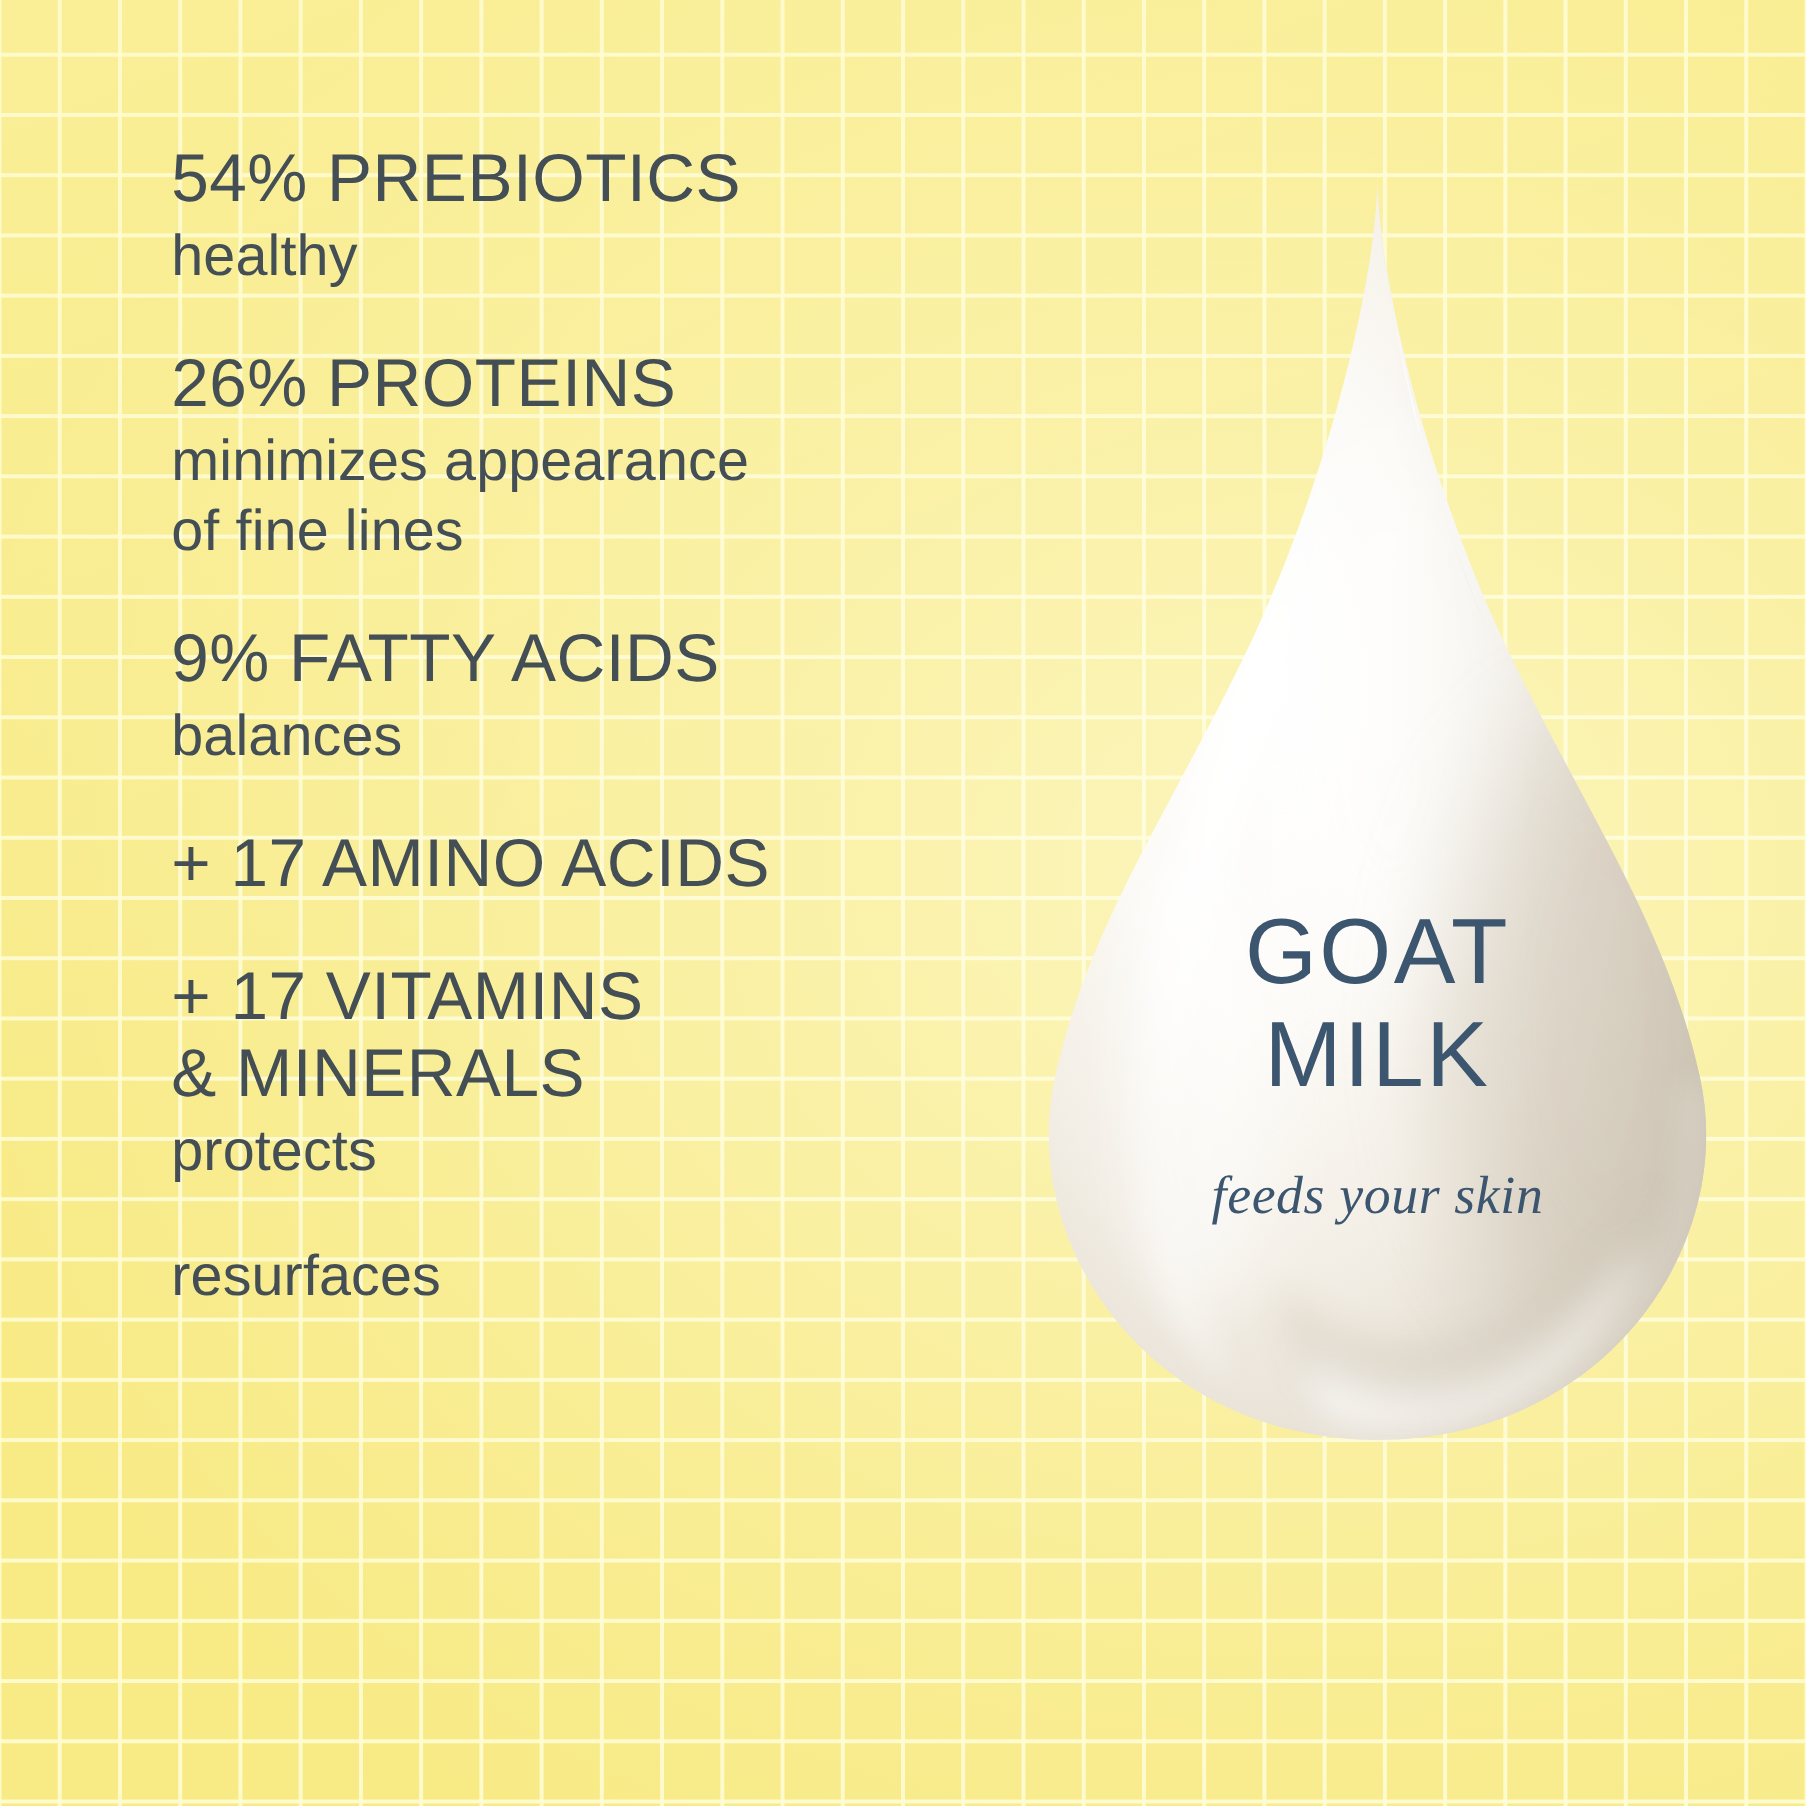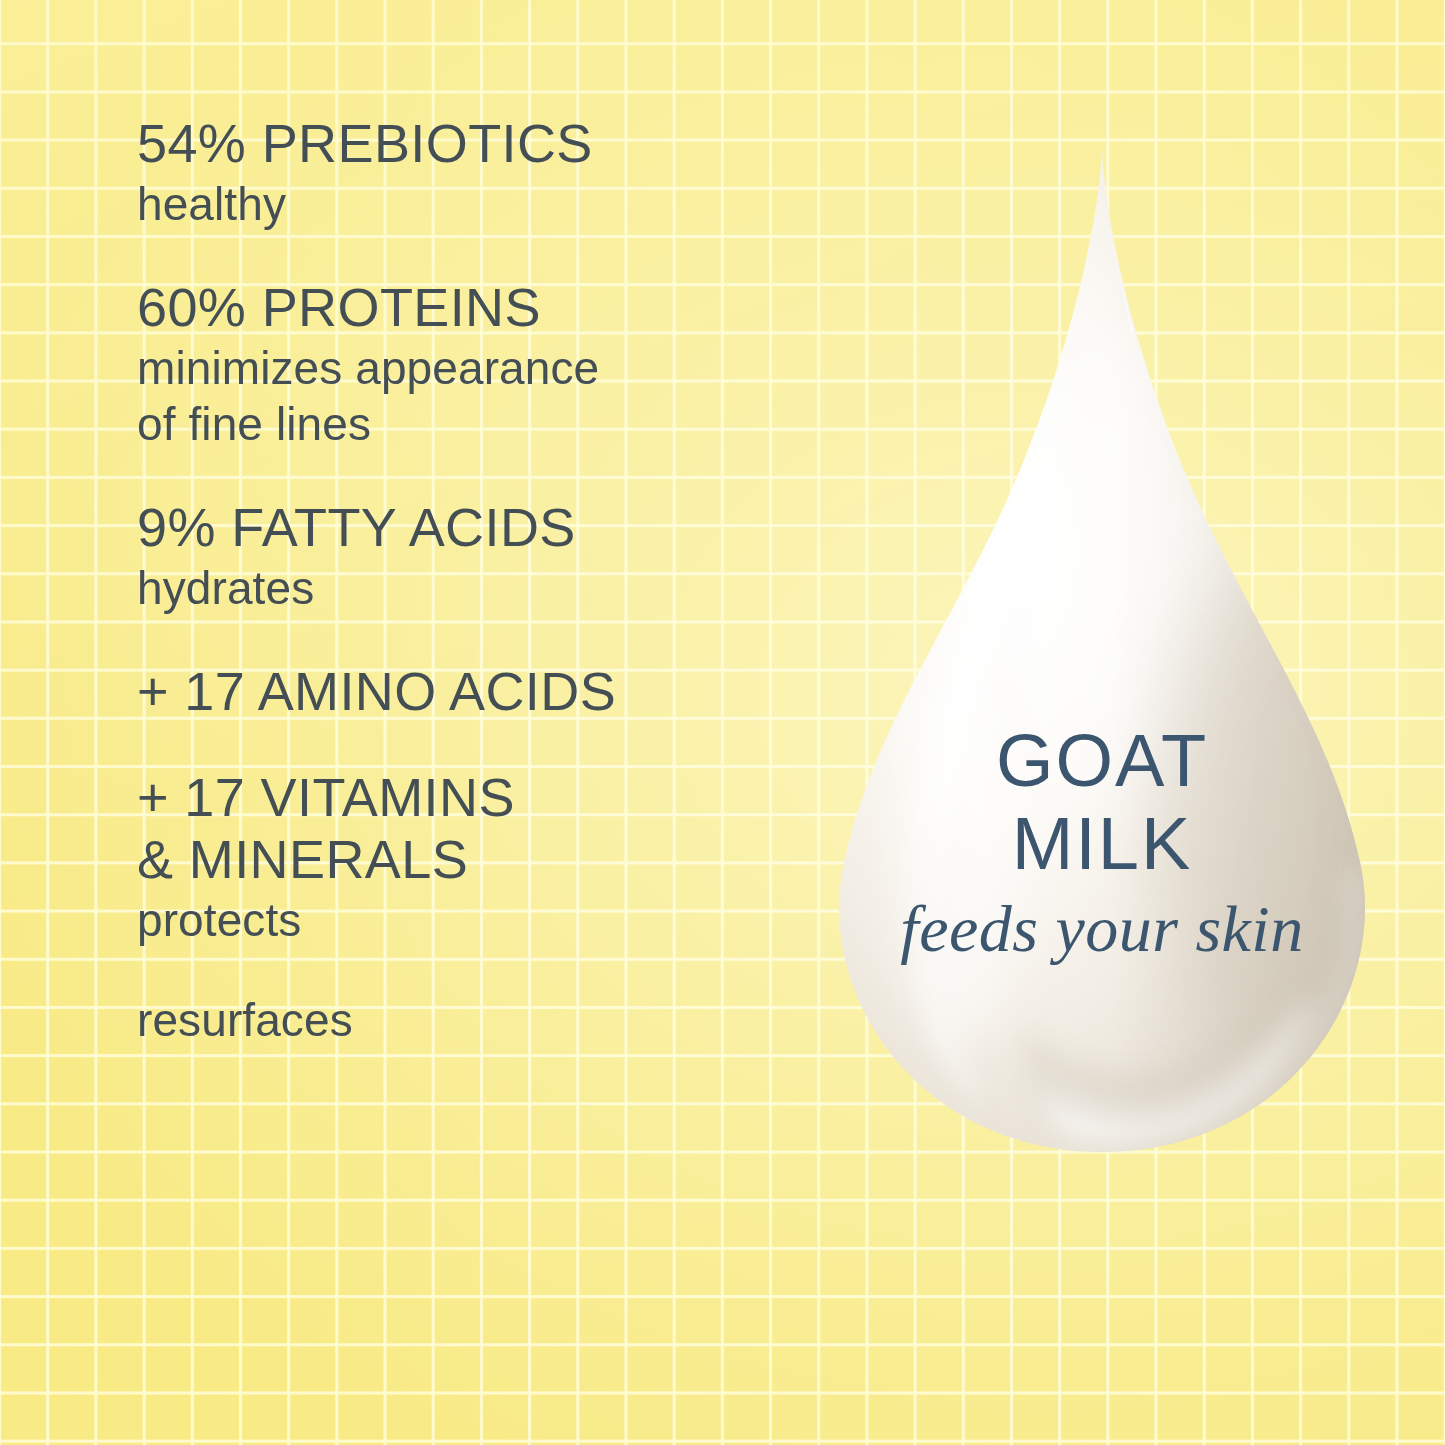--- a/index.html
+++ b/index.html
@@ -84,24 +84,24 @@
     width:100%;
     text-align:center;
     color:#3C566F;
     font-family:Liberation Sans, sans-serif;
     font-weight:400;
     letter-spacing:2px;
   }
   #brand-goat{ top:582px; font-size:74px; line-height:78px; }
   #brand-milk{ top:665px; font-size:74px; line-height:78px;text-align:center; }
   #brand-tagline{
-    top:762px;
+    top:790px;
     font-family:"Liberation Serif", serif;
     font-style:italic;
-    font-size:66px;
+    font-size:43px;
     line-height:54px;
     letter-spacing:0.5px;
     color:#3C566F;
   }
 </style>
 </head>
 <body>
 
 <div id="poster">
 
@@ -109,28 +109,28 @@
   <div id="grid-wash"></div>
 
   <div id="stats">
 
     <div class="stat-block">
       <div class="stat-head">54% PREBIOTICS</div>
       <div class="stat-sub">healthy</div>
     </div>
 
     <div class="stat-block">
-      <div class="stat-head">60% PROTEINS</div>
+      <div class="stat-head">26% PROTEINS</div>
       <div class="stat-sub">minimizes appearance
 of fine lines</div>
     </div>
 
     <div class="stat-block">
       <div class="stat-head">9% FATTY ACIDS</div>
-      <div class="stat-sub">hydrates</div>
+      <div class="stat-sub">balances</div>
     </div>
 
     <div class="stat-block">
       <div class="stat-head">+ 17 AMINO ACIDS</div>
     </div>
 
     <div class="stat-block">
       <div class="stat-head">+ 17 VITAMINS
 &amp; MINERALS</div>
       <div class="stat-sub">protects</div>

